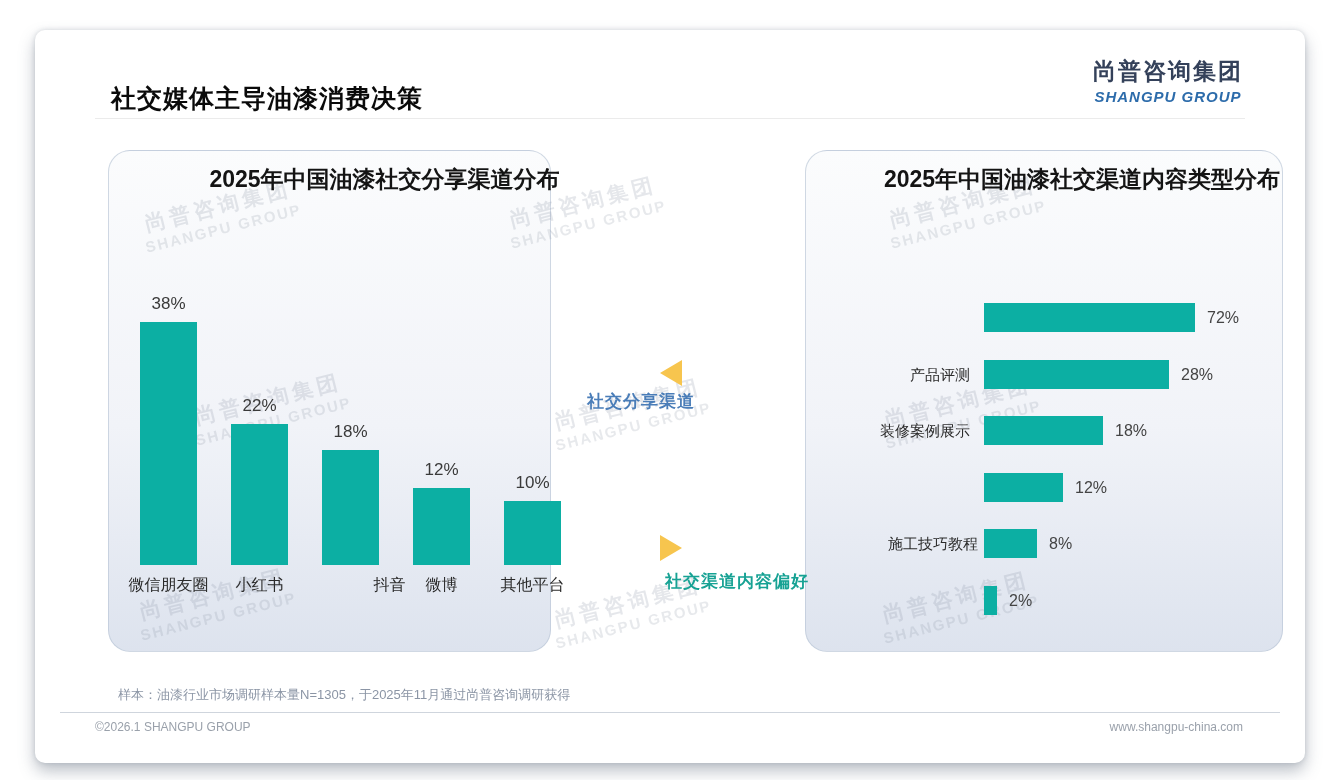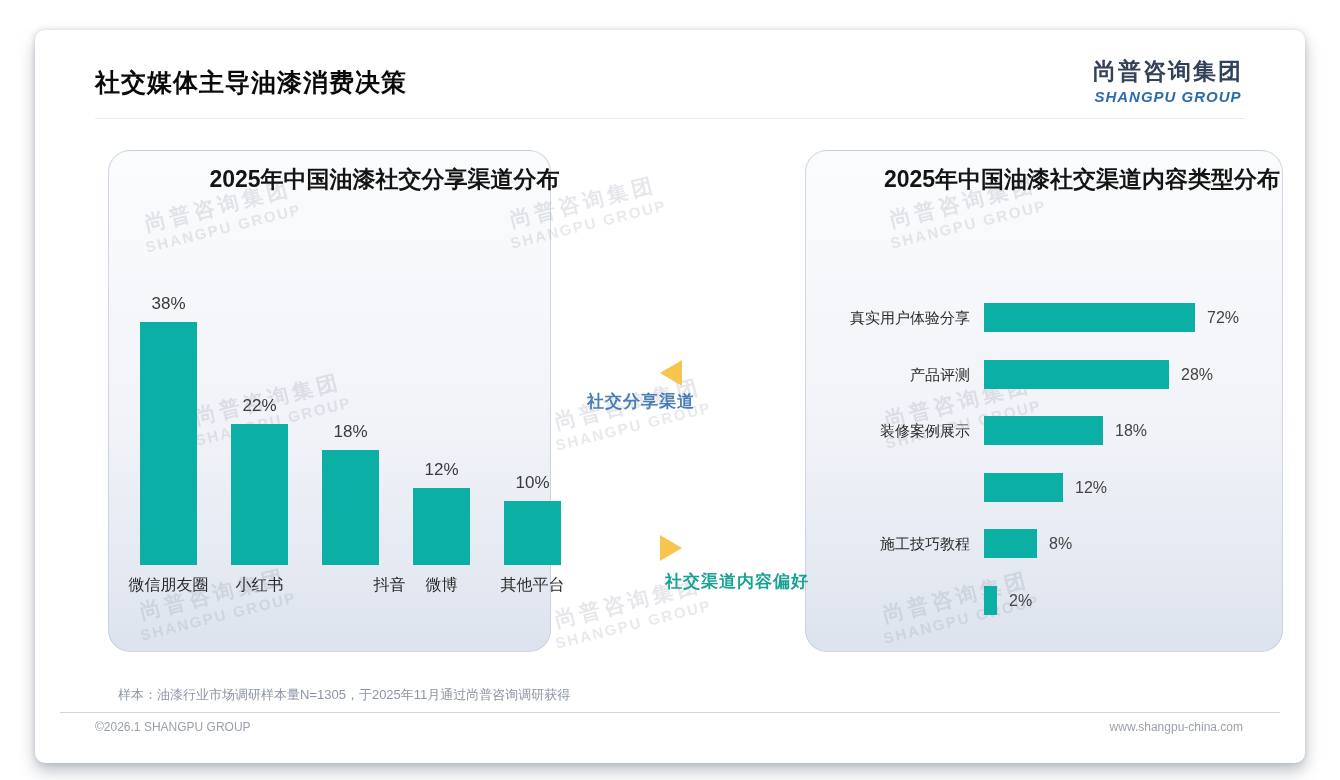--- a/index.html
+++ b/index.html
@@ -2,21 +2,21 @@
 <html><head>
 <meta charset="utf-8">
 <style>
   html,body{margin:0;padding:0;background:#fff;}
   .page{position:relative;width:1340px;height:780px;background:#fff;overflow:hidden;
         font-family:"Liberation Sans",sans-serif;}
   .slide{position:absolute;left:35px;top:30px;width:1270px;height:733px;background:#ffffff;
          border-radius:10px;box-shadow:0 8px 16px rgba(105,115,130,.45),0 0 5px rgba(120,130,145,.28);}
 
   
-  .page-title{position:absolute;left:60px;top:36px;margin:0;font-size:25px;font-weight:bold;
+  .page-title{position:absolute;left:60px;top:36px;margin:16px;font-size:25px;font-weight:bold;
               color:#0a0a0a;letter-spacing:1px;z-index:3;}
   .logo{position:absolute;right:62px;top:26px;text-align:center;z-index:3;}
   .logo-cn{font-size:23px;font-weight:bold;color:#34415a;letter-spacing:2px;}
   .logo-en{font-size:15px;font-weight:bold;font-style:italic;color:#2d6cab;letter-spacing:1px;margin-top:1px;}
   .header-divider{position:absolute;left:60px;right:60px;top:88px;border-top:1px solid #ebebeb;z-index:3;}
 
   
   .area-left{position:absolute;left:73px;top:120px;width:443px;height:502px;}
   .area-right{position:absolute;left:770px;top:120px;width:478px;height:502px;}
   .panel-bg{border-radius:22px;background:linear-gradient(180deg,#fbfcfd 0%,#f1f3f8 55%,#dde3ee 100%);
@@ -130,32 +130,31 @@
         <div class="vval" style="left: 197.5px; bottom: 210px;">18%</div>
         <div class="vcat" style="left: 187.5px; text-align: right;">抖音</div>
         <div class="vbar" style="left: 305px; height: 77px; bottom: 87px; background: rgb(12, 175, 163);"></div>
         <div class="vval" style="left: 288.5px; bottom: 172px;">12%</div>
         <div class="vcat" style="left: 278.5px;">微博</div>
         <div class="vbar" style="left: 396px; height: 64px; bottom: 87px; background: rgb(12, 175, 163);"></div>
         <div class="vval" style="left: 379.5px; bottom: 159px;">10%</div>
         <div class="vcat" style="left: 369.5px;">其他平台</div>
       </div>
     <div class="area-right chart-layer" id="chart-right">
-        <div class="hcat" style="top: 153px;">真实用户体验分享</div>
         <div class="hbar" style="top: 153px; width: 211px; background: rgb(12, 175, 163);"></div>
         <div class="hval" style="top: 153px; left: 402px;">72%</div>
         <div class="hcat" style="top: 210px;">产品评测</div>
         <div class="hbar" style="top: 210px; width: 185px; background: rgb(12, 175, 163);"></div>
         <div class="hval" style="top: 210px; left: 376px;">28%</div>
         <div class="hcat" style="top: 266px;">装修案例展示</div>
         <div class="hbar" style="top: 266px; width: 119px; background: rgb(12, 175, 163);"></div>
         <div class="hval" style="top: 266px; left: 310px;">18%</div>
         <div class="hbar" style="top: 323px; width: 79px; background: rgb(12, 175, 163);"></div>
         <div class="hval" style="top: 323px; left: 270px;">12%</div>
-        <div class="hcat" style="top: 379px;">施工技巧教程</div>
+        <div class="hcat" style="top: 379px; margin-left: 8px;">施工技巧教程</div>
         <div class="hbar" style="top: 379px; width: 53px; background: rgb(12, 175, 163);"></div>
         <div class="hval" style="top: 379px; left: 244px;">8%</div>
         <div class="hbar" style="top: 436px; width: 13px; background: rgb(12, 175, 163);"></div>
         <div class="hval" style="top: 436px; left: 204px;">2%</div>
       </div>
 
     <div class="tri tri-left"></div>
     <div class="mid-label share">社交分享渠道</div>
     <div class="tri tri-right"></div>
     <div class="mid-label pref">社交渠道内容偏好</div>

